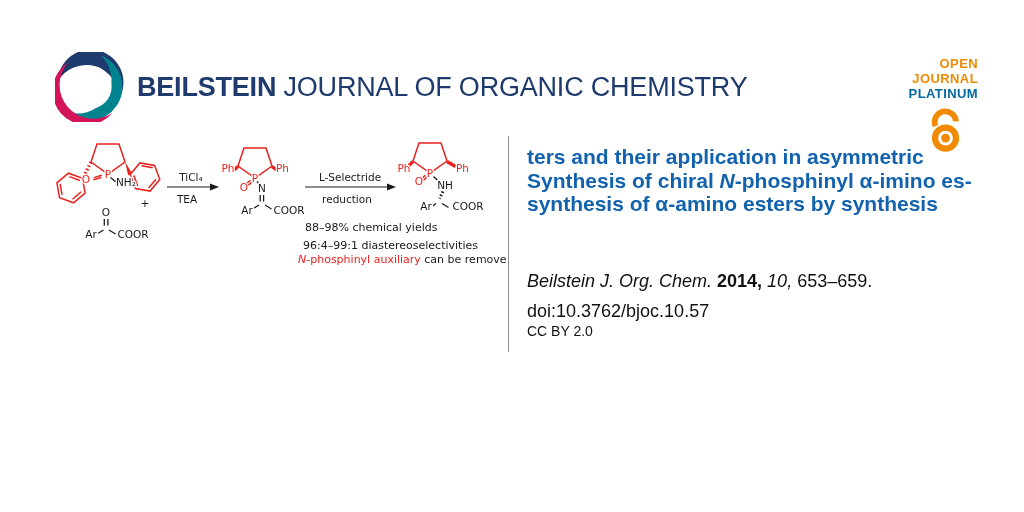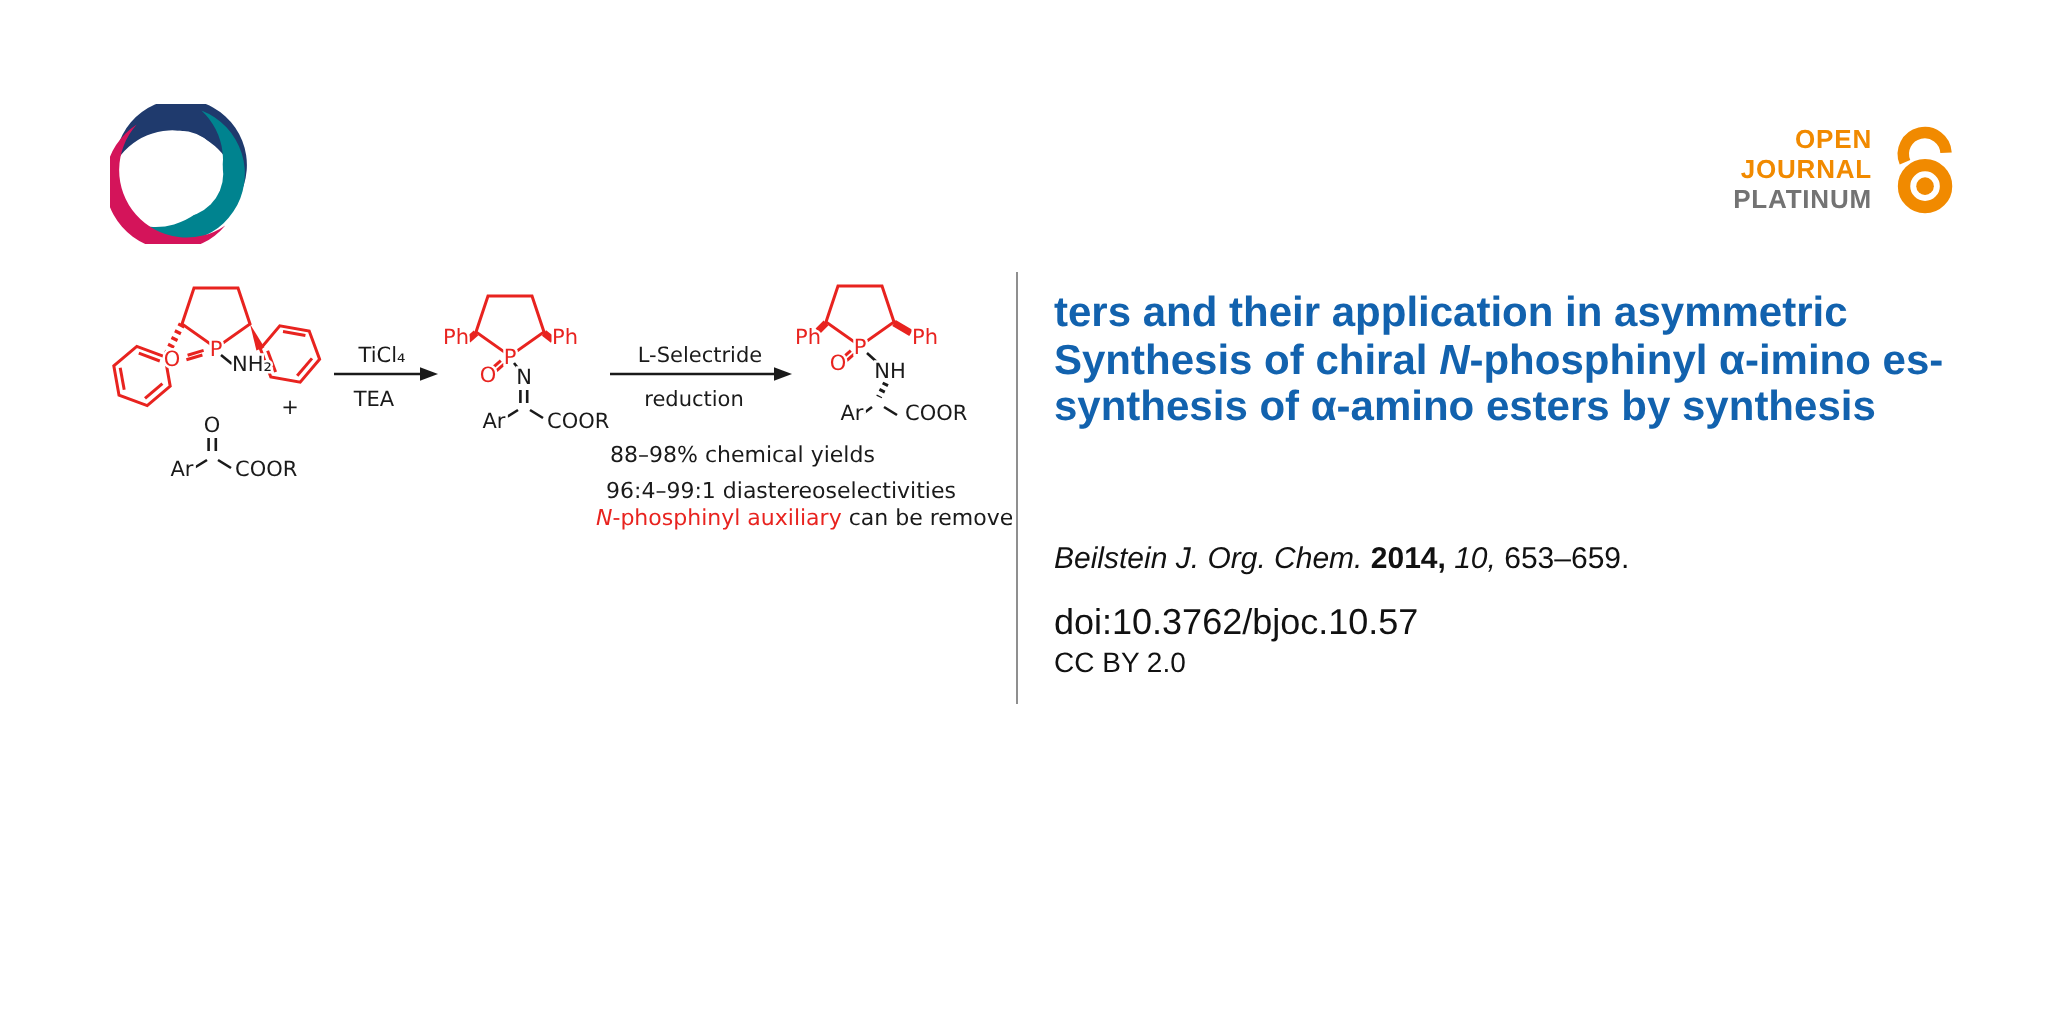--- a/index.html
+++ b/index.html
@@ -5,32 +5,32 @@
   html,body{margin:0;padding:0;background:#fff;}
   .page{position:relative;width:1024px;height:512px;background:#fff;overflow:hidden;
         font-family:"Liberation Sans",sans-serif;color:#1a1a1a;}
   
   .brand{position:absolute;left:137px;top:72px;font-size:27px;line-height:30px;
          color:#1f3a6d;letter-spacing:-0.2px;white-space:nowrap;}
   .brand .b{font-weight:700;}
   .brand .r{font-weight:400;}
   .logo{position:absolute;left:55px;top:52px;}
   
-  .oa{position:absolute;right:40px;top:56px;display:flex;align-items:center;}
+  .oa{position:absolute;right:40px;top:56px;display:flex;align-items:center;flex-direction:column;}
   .oa-text{text-align:right;font-size:13px;font-weight:700;line-height:15px;letter-spacing:0.4px;margin-right:6px;}
   .oa-text .o1,.oa-text .o2{color:#f18a00;}
-  .oa-text .o3{color:#737373;font-weight:600;}
+  .oa-text .o3{color:#0369a1;font-weight:600;}
   
   .divider{position:absolute;left:508px;top:136px;width:1px;height:216px;background:#8f8f8f;}
   
   .art{position:absolute;left:527px;top:145px;width:475px;}
   .title{font-size:21px;font-weight:700;color:#1262ae;line-height:23.6px;}
   .title .it{font-style:italic;}
   .authors{position:absolute;left:527px;top:218px;font-size:17.5px;color:#111;}
-  .cite{position:absolute;left:527px;top:271px;font-size:15px;color:#111;}
+  .cite{position:absolute;left:527px;top:271px;font-size:18px;color:#111;}
   .cite .it{font-style:italic;}
   .cite .b{font-weight:700;font-style:normal;}
   .doi{position:absolute;left:527px;top:301px;font-size:18px;color:#111;}
   .lic{position:absolute;left:527px;top:323px;font-size:14px;color:#111;}
   
   .scheme{position:absolute;left:36px;top:132px;}
   .scheme text{font-family:"DejaVu Sans","Liberation Sans",sans-serif;font-size:10.5px;
                paint-order:stroke;stroke:#fff;stroke-width:2.5px;fill:#1a1a1a;}
   .scheme text.red{fill:#e8231f;}
   .scheme text.res{font-size:11px;stroke-width:0;}
@@ -51,20 +51,23 @@
 
   <svg class="logo" width="70" height="70" viewBox="0 0 68 68">
     <g>
       <path d="M 2.5 29 A 32 32 0 1 1 62 46 A 31.8 31.8 0 0 0 2.5 29 Z" fill="#1f3a6d"></path>
       <path d="M 40 2 A 33 33 0 1 1 12 60 A 32.6 32.6 0 0 0 40 2 Z" fill="#00838f" transform="rotate(8 34 34)"></path>
       <path d="M 13 10 A 33 33 0 1 0 56 59 A 32.8 32.8 0 0 1 13 10 Z" fill="#d4145a"></path>
       <circle cx="34" cy="34" r="21" fill="#fff"></circle>
     </g>
   </svg>
 
+  <div class="brand">
+    <span class="b">BEILSTEIN</span><span class="r"> JOURNAL OF ORGANIC CHEMISTRY</span>
+  </div>
 
   <div class="oa">
     <div class="oa-text">
       <div class="o1">OPEN</div>
       <div class="o2">JOURNAL</div>
       <div class="o3">PLATINUM</div>
     </div>
     <svg width="42" height="56" viewBox="0 0 44 58">
       <path d="M 11 26 A 11.2 11.2 0 1 1 32.5 21" fill="none" stroke="#f18a00" stroke-width="6"></path>
       <circle cx="21.5" cy="38.5" r="11" fill="none" stroke="#f18a00" stroke-width="6.5"></circle>

